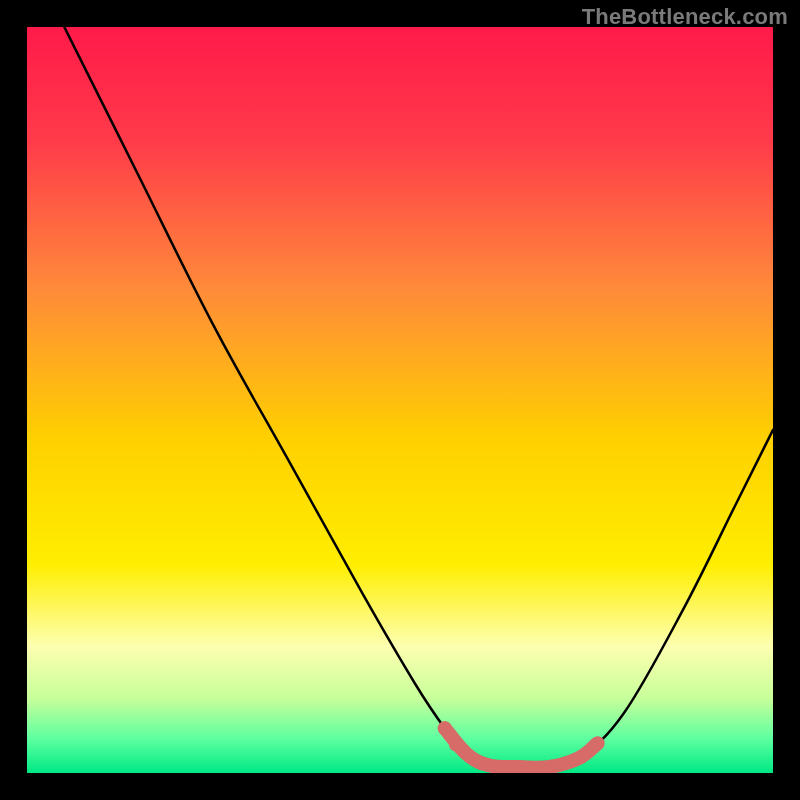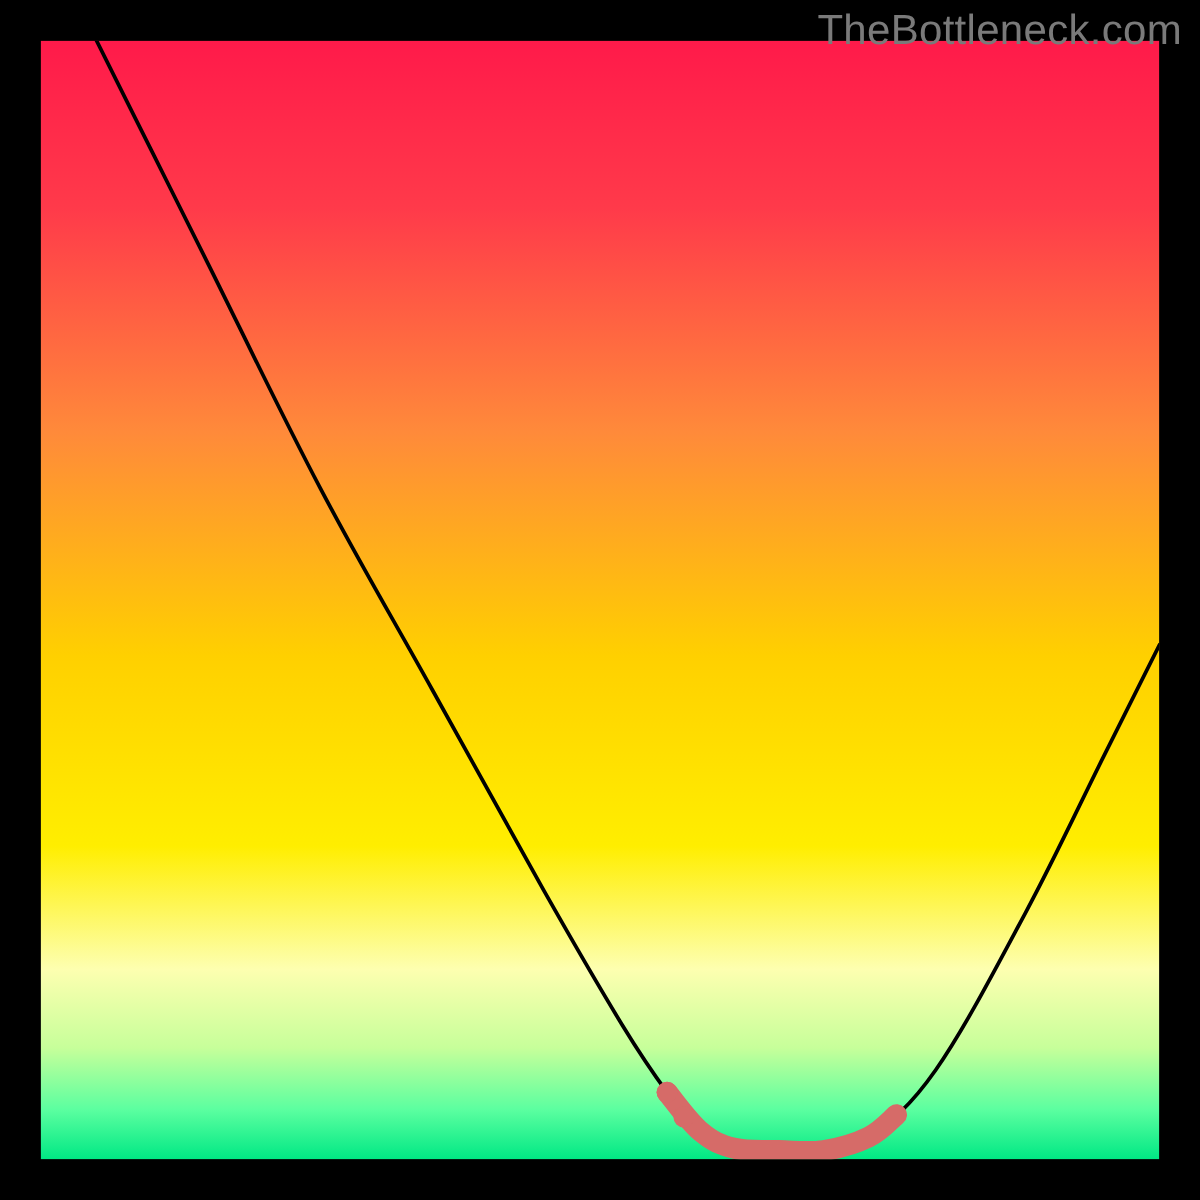--- a/index.html
+++ b/index.html
@@ -27,22 +27,22 @@
   }
   .gradient {
     position: absolute;
     inset: 0;
   }
   .watermark {
     position: absolute;
     top: 4px;
     right: 12px;
     color: #7a7a7a;
-    font-size: 28px;
-    font-weight: 400;
+    font-size: 22px;
+    font-weight: 700;
     letter-spacing: 0.2px;
     user-select: none;
   }
   svg { display: block; }
 </style>
 </head>
 <body>
 
 <div class="frame">
   <div class="plot">

